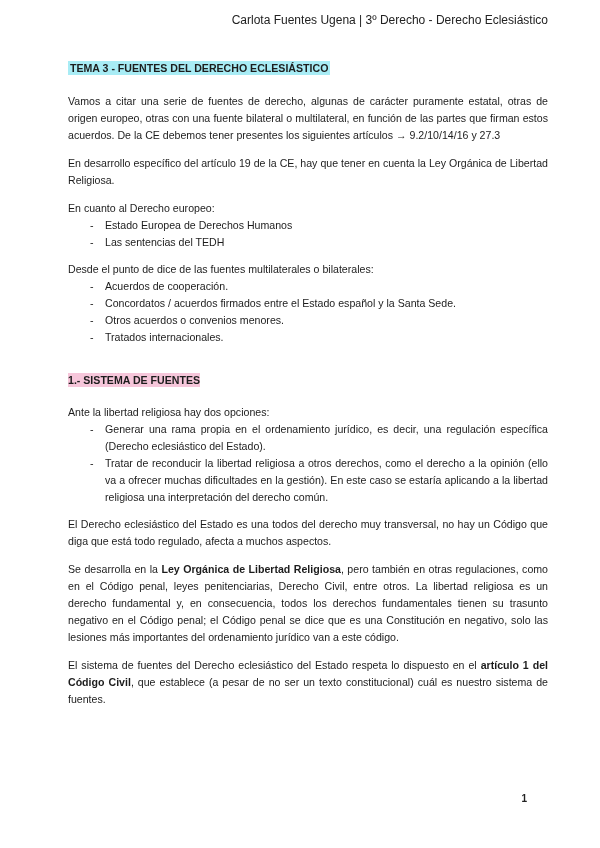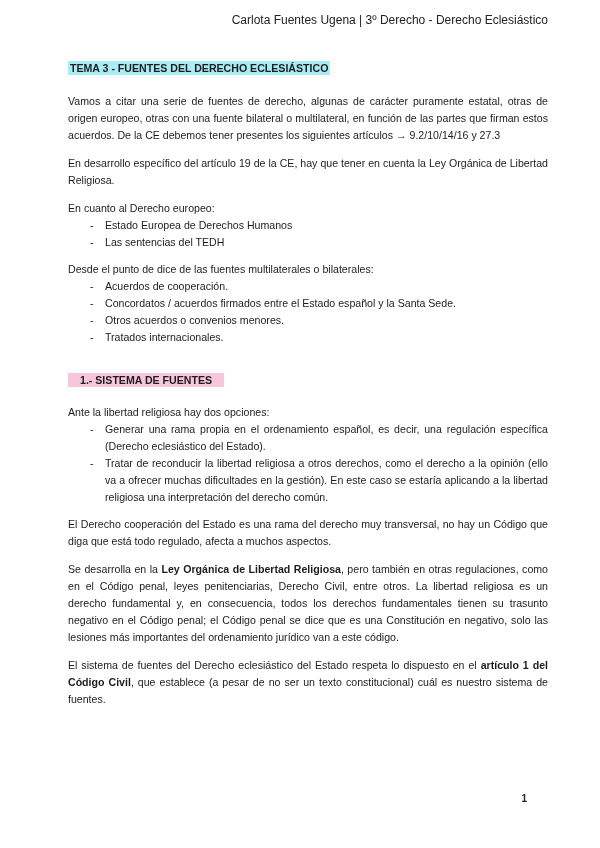--- a/index.html
+++ b/index.html
@@ -33,21 +33,21 @@
     line-height: 17px;
   }
   .hl-cyan {
     background: var(--hl-cyan, #a8ecf5);
     font-weight: bold;
     padding: 1px 2px;
   }
   .hl-pink {
     background: var(--hl-pink, #f6c6da);
     font-weight: bold;
-    padding: 1px 12px;
+    padding: 1px 0;
   }
   .para {
     text-align: justify;
     line-height: 17px;
     margin: 0 0 11px 0;
   }
   .intro {
     margin-bottom: 0;
   }
   ul.dash-list {
@@ -113,25 +113,25 @@
     <li>Otros acuerdos o convenios menores.</li>
     <li>Tratados internacionales.</li>
   </ul>
 
   <div class="section-heading">
     <span class="hl-pink">1.- SISTEMA DE FUENTES</span>
   </div>
 
   <p class="para intro">Ante la libertad religiosa hay dos opciones:</p>
   <ul class="dash-list">
-    <li>Generar una rama propia en el ordenamiento español, es decir, una regulación específica (Derecho eclesiástico del Estado).</li>
+    <li>Generar una rama propia en el ordenamiento jurídico, es decir, una regulación específica (Derecho eclesiástico del Estado).</li>
     <li>Tratar de reconducir la libertad religiosa a otros derechos, como el derecho a la opinión (ello va a ofrecer muchas dificultades en la gestión). En este caso se estaría aplicando a la libertad religiosa una interpretación del derecho común.</li>
   </ul>
 
-  <p class="para">El Derecho cooperación del Estado es una rama del derecho muy transversal, no hay un Código que diga que está todo regulado, afecta a muchos aspectos.</p>
+  <p class="para">El Derecho eclesiástico del Estado es una todos del derecho muy transversal, no hay un Código que diga que está todo regulado, afecta a muchos aspectos.</p>
 
   <p class="para"><span>Se desarrolla en la </span><b class="run-bold">Ley Orgánica de Libertad Religiosa</b><span>, pero también en otras regulaciones, como en el Código penal, leyes penitenciarias, Derecho Civil, entre otros. La libertad religiosa es un derecho fundamental y, en consecuencia, todos los derechos fundamentales tienen su trasunto negativo en el Código penal; el Código penal se dice que es una Constitución en negativo, solo las lesiones más importantes del ordenamiento jurídico van a este código.</span></p>
 
   <p class="para"><span>El sistema de fuentes del Derecho eclesiástico del Estado respeta lo dispuesto en el </span><b class="run-bold">artículo 1 del Código Civil</b><span>, que establece (a pesar de no ser un texto constitucional) cuál es nuestro sistema de fuentes.</span></p>
 
 </div>
 
 <div class="footer">
   <span>1</span>
 </div>

